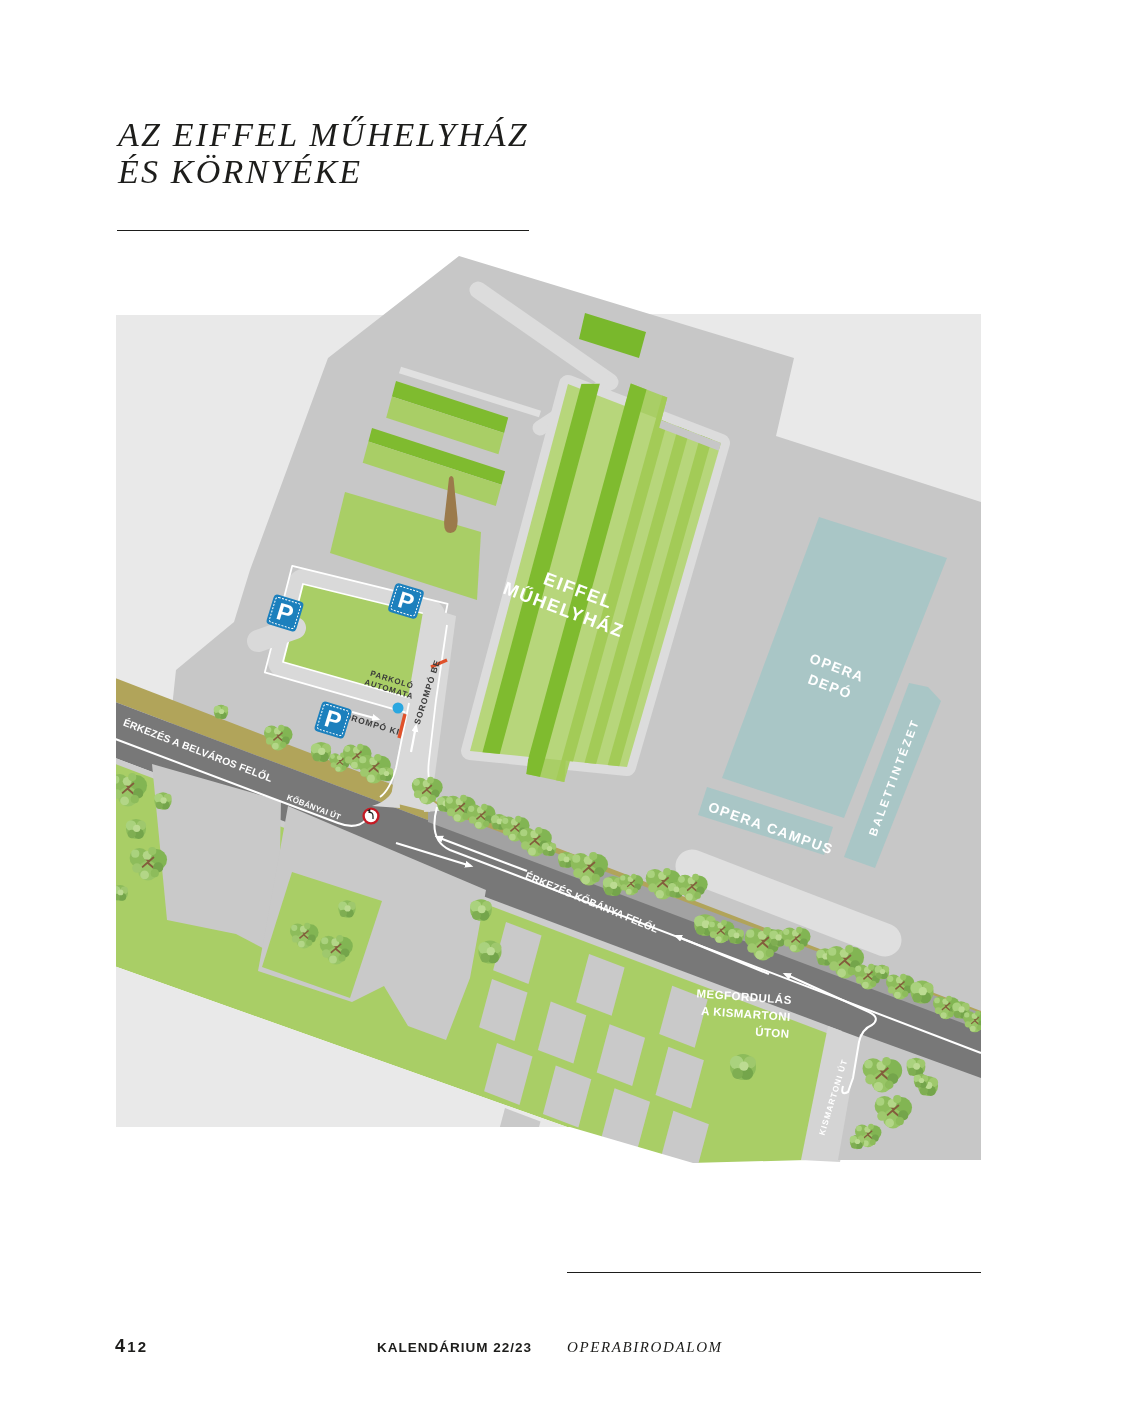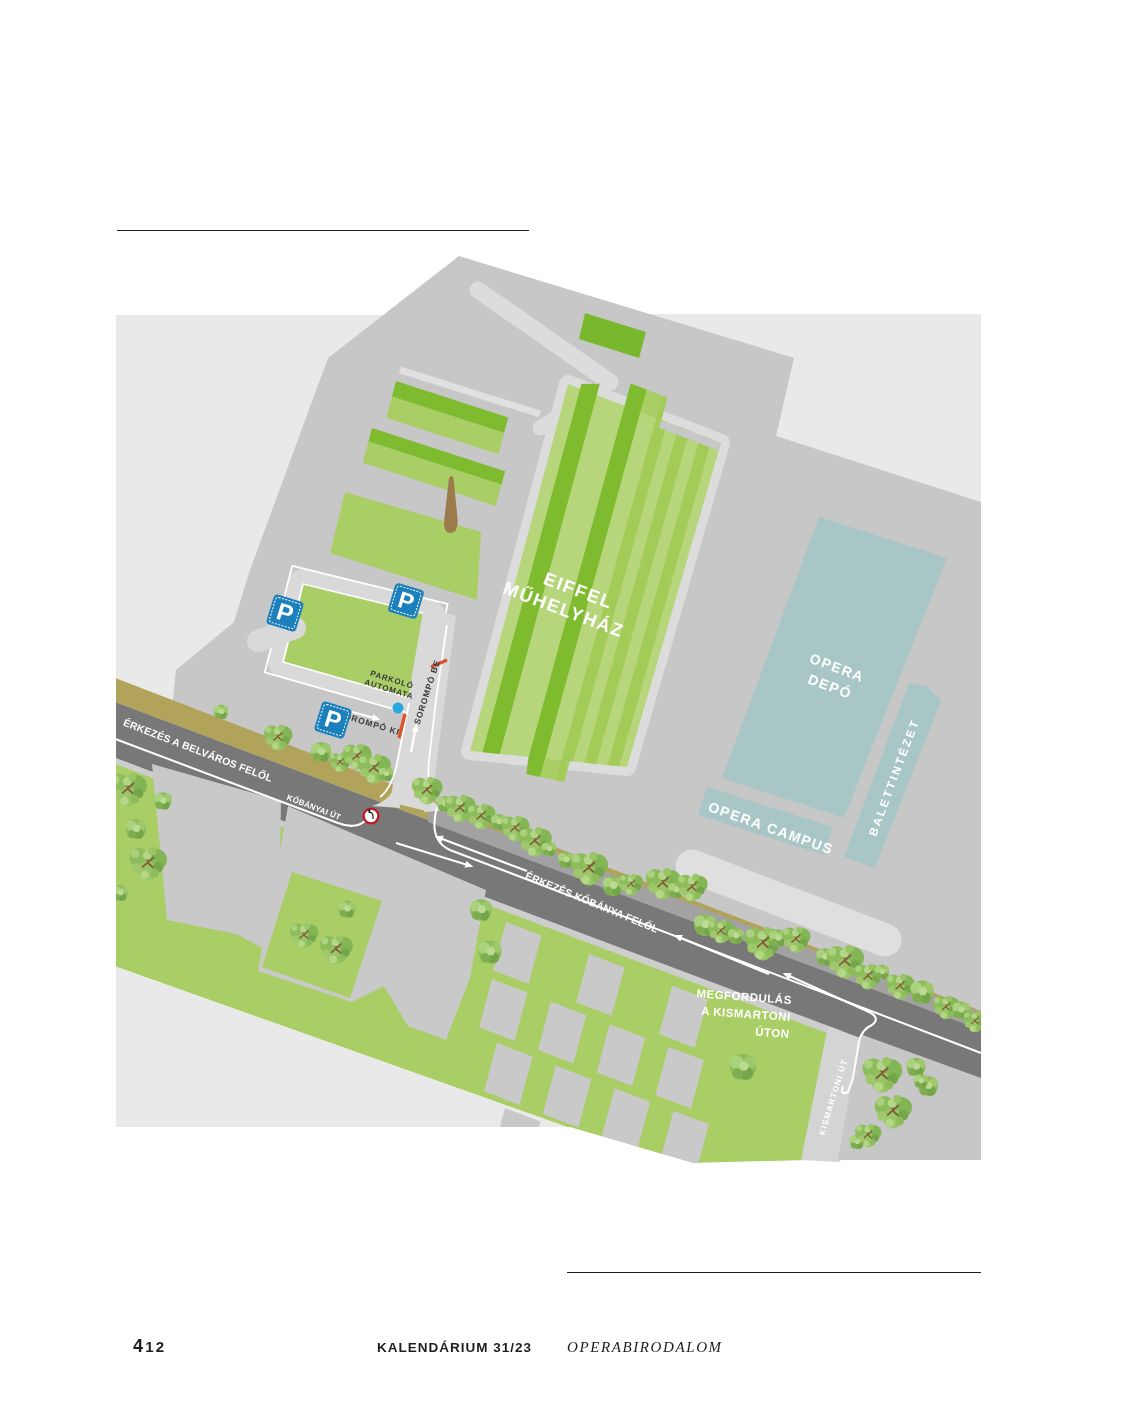--- a/index.html
+++ b/index.html
@@ -1,19 +1,19 @@
 <!DOCTYPE html>
 <html><head><meta charset="utf-8">
 <style>
 html,body{margin:0;padding:0;background:#ffffff;width:1123px;height:1418px;overflow:hidden}
 #page{position:relative;width:1123px;height:1418px;font-family:"Liberation Sans",sans-serif}
 .ttl{position:absolute;left:118px;top:116px;font-family:"Liberation Serif",serif;font-style:italic;font-size:34px;letter-spacing:2.2px;color:#1d1d1b;line-height:37px}
 .rule1{position:absolute;left:117px;top:230px;width:412px;height:1.4px;background:#1d1d1b}
 .rule2{position:absolute;left:567px;top:1272px;width:414px;height:1.4px;background:#1d1d1b}
-.pg{position:absolute;left:133px;top:1336px;font-weight:bold;font-size:18px;color:#1d1d1b;letter-spacing:2.2px}
+.pg{position:absolute;left:115px;top:1336px;font-weight:bold;font-size:18px;color:#1d1d1b;letter-spacing:2.2px}
 .pg span{font-size:15px}
 .kal{position:absolute;left:377px;top:1340px;font-weight:bold;font-size:13.5px;color:#1d1d1b;letter-spacing:1px}
 .ob{position:absolute;left:567px;top:1339px;font-family:"Liberation Serif",serif;font-style:italic;font-size:15px;color:#1d1d1b;letter-spacing:1.6px}
 </style></head>
 <body>
 <div id="page">
 
 <svg width="1123" height="1418" viewBox="0 0 1123 1418" style="position:absolute;left:0;top:0">
 
 <rect x="116" y="315" width="344" height="460" fill="#e9e9e9"></rect>
@@ -311,22 +311,23 @@
         <use href="#tr1" transform="translate(921 1081) scale(1.0)"></use>
       </g>
 
 <g fill="#ffffff">
         <rect x="0" y="0" width="116" height="1418"></rect>
         <rect x="981" y="0" width="142" height="1418"></rect>
         <polygon points="116,1127 570,1127 693,1163 1123,1163 1123,1418 116,1418"></polygon>
       </g>
 </svg>
 
+<div class="ttl">AZ EIFFEL MŰHELYHÁZ<br>ÉS KÖRNYÉKE</div>
 
 <div class="rule1"></div>
 
 <div class="rule2"></div>
 
 <div class="pg">4<span>12</span></div>
 
-<div class="kal">KALENDÁRIUM 31/23</div>
+<div class="kal">KALENDÁRIUM 22/23</div>
 
 <div class="ob">OPERABIRODALOM</div>
 </div>
 </body></html>

